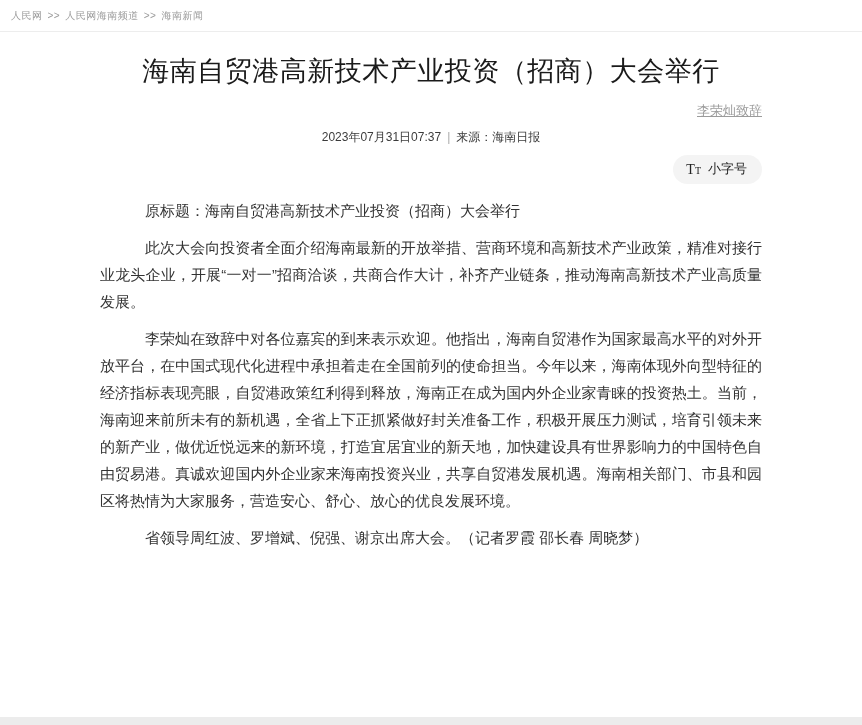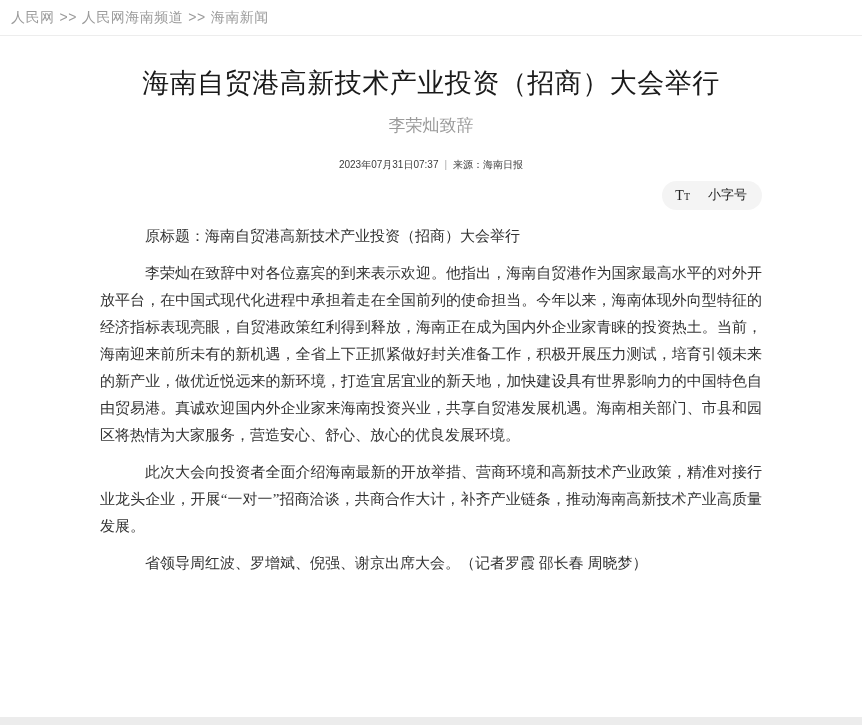--- a/index.html
+++ b/index.html
@@ -10,71 +10,72 @@
   .page {
     position: relative;
     width: 862px;
     height: 725px;
     background: #ffffff;
     overflow: hidden;
   }
   
   .breadcrumb {
     padding: 9px 0 8px 11px;
-    font-size: 14px;
+    font-size: 10px;
     color: #9b9b9b;
     border-bottom: 1px solid #ededed;
     letter-spacing: 0.5px;
   }
   .breadcrumb .crumb {
     color: #9b9b9b;
     cursor: pointer;
     text-decoration: none;
   }
   .breadcrumb .sep {
     color: #9b9b9b;
     margin: 0 5px;
   }
   
   .content {
     width: 662px;
     margin: 0 auto;
   }
   .title {
-    margin: 31px 0 0 0;
+    margin: 23px 0 0 0;
     font-size: 27px;
     font-weight: 500;
     color: #1a1a1a;
     text-align: center;
     line-height: 1.25;
     letter-spacing: 0.5px;
   }
   .subtitle {
     margin-top: 13px;
-    text-align: center;
-    font-size: 17px;
+    text-align: right;
+    font-size: 13px;
     color: #9b9b9b;
+    text-decoration: underline;
   }
   .meta {
-    margin-top: 21px;
+    margin-top: 9px;
     text-align: center;
-    font-size: 10px;
+    font-size: 12px;
     color: #3b3b3b;
   }
   .meta .pipe { color: #aaaaaa; margin: 0 6px; }
   .meta .source { color: #3b3b3b; cursor: pointer; text-decoration: none; }
   .toolbar {
     margin-top: 9px;
     display: flex;
     justify-content: flex-end;
   }
   .font-size-btn {
     display: inline-flex;
     align-items: flex-end;
-    gap: 18px;
+    gap: 7px;
     background: #f4f4f4;
     border: none;
     border-radius: 15px;
     padding: 5px 15px 6px 13px;
     font-family: "Liberation Sans", "DejaVu Sans", sans-serif;
     font-size: 13px;
     color: #222222;
     cursor: pointer;
   }
   .tt-icon {
@@ -87,21 +88,20 @@
   .article-body {
     margin-top: 13px;
     font-size: 15px;
     line-height: 27px;
     color: #333333;
     text-align: justify;
   }
   .article-body p {
     margin: 0 0 10px 0;
     text-indent: 3em;
-    font-family: Liberation Serif, serif;
   }
   .footer-strip {
     position: absolute;
     left: 0; right: 0; bottom: 0;
     height: 8px;
     background: #ececec;
   }
 </style>
 </head>
 <body>
@@ -124,22 +124,22 @@
 
     <div class="toolbar">
       <button class="font-size-btn">
         <span class="tt-icon"><span class="t-big">T</span><span class="t-small">T</span></span>
         <span>小字号</span>
       </button>
     </div>
 
     <div class="article-body">
       <p>原标题：海南自贸港高新技术产业投资（招商）大会举行</p>
+      <p>此次大会向投资者全面介绍海南最新的开放举措、营商环境和高新技术产业政策，精准对接行业龙头企业，开展“一对一”招商洽谈，共商合作大计，补齐产业链条，推动海南高新技术产业高质量发展。</p>
       <p>李荣灿在致辞中对各位嘉宾的到来表示欢迎。他指出，海南自贸港作为国家最高水平的对外开放平台，在中国式现代化进程中承担着走在全国前列的使命担当。今年以来，海南体现外向型特征的经济指标表现亮眼，自贸港政策红利得到释放，海南正在成为国内外企业家青睐的投资热土。当前，海南迎来前所未有的新机遇，全省上下正抓紧做好封关准备工作，积极开展压力测试，培育引领未来的新产业，做优近悦远来的新环境，打造宜居宜业的新天地，加快建设具有世界影响力的中国特色自由贸易港。真诚欢迎国内外企业家来海南投资兴业，共享自贸港发展机遇。海南相关部门、市县和园区将热情为大家服务，营造安心、舒心、放心的优良发展环境。</p>
-      <p>此次大会向投资者全面介绍海南最新的开放举措、营商环境和高新技术产业政策，精准对接行业龙头企业，开展“一对一”招商洽谈，共商合作大计，补齐产业链条，推动海南高新技术产业高质量发展。</p>
       <p>省领导周红波、罗增斌、倪强、谢京出席大会。（记者罗霞 邵长春 周晓梦）</p>
     </div>
 
   </main>
 
   <div class="footer-strip"></div>
 
 </div>
 
 </body></html>

